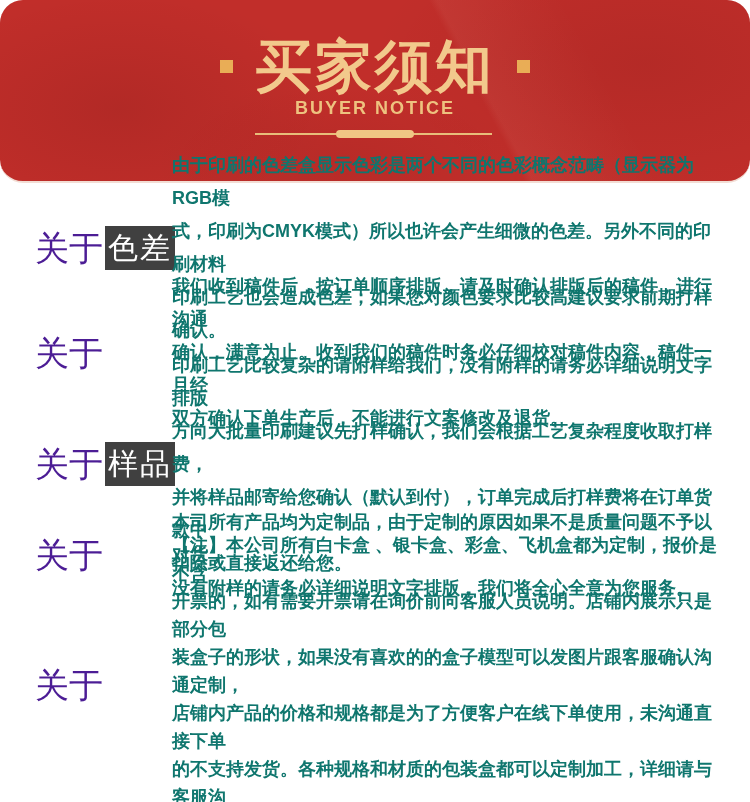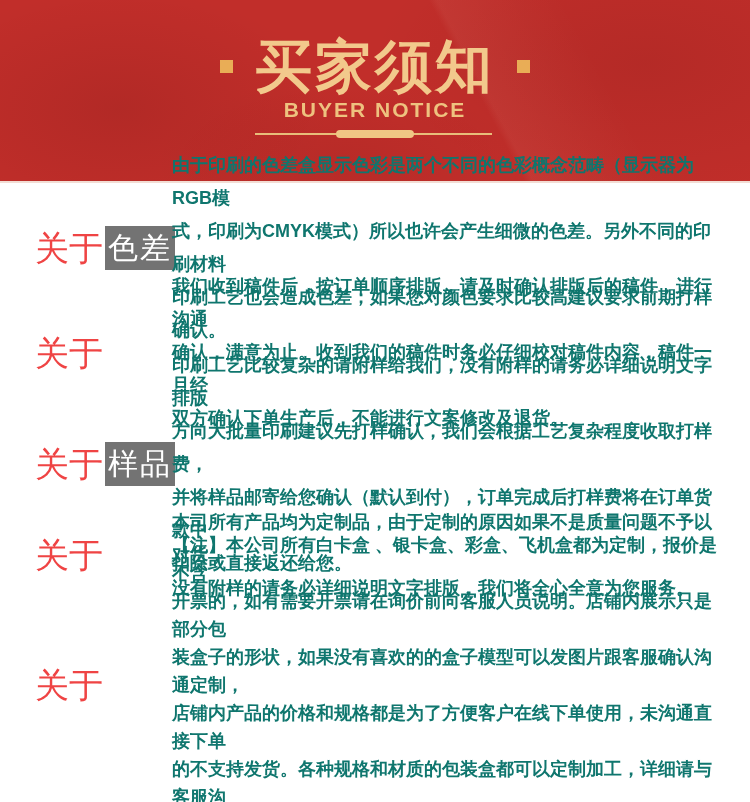--- a/index.html
+++ b/index.html
@@ -10,20 +10,21 @@
     overflow:hidden;
     font-family:"Liberation Sans","DejaVu Sans",sans-serif;
   }
 
   
   .banner{
     position:absolute;top:0;left:0;width:750px;height:181px;
     background:#c12e2a;
     border-bottom:2px solid #f2ddd4;
     overflow:hidden;
+    border-radius:23px;
   }
   .banner-texture{
     position:absolute;inset:0;
     background:
       radial-gradient(ellipse 300px 170px at 16% 60%, rgba(70,8,8,0.12), transparent 70%),
       radial-gradient(ellipse 380px 200px at 86% 35%, rgba(70,8,8,0.10), transparent 72%),
       radial-gradient(ellipse 260px 120px at 45% 90%, rgba(70,8,8,0.08), transparent 70%),
       linear-gradient(62deg, transparent 62%, rgba(255,225,205,0.06) 63%, transparent 78%);
   }
   .title-row{
@@ -32,21 +33,21 @@
   }
   .title-dot{
     width:13px;height:13px;background:#e9ad56;flex:0 0 13px;
   }
   .banner-title{
     font-size:57px;line-height:72px;font-weight:800;
     color:#f2c98c;letter-spacing:3px;white-space:nowrap;
   }
   .banner-subtitle{
     position:absolute;top:98px;left:0;width:750px;
-    text-align:center;font-size:21px;font-weight:700;
+    text-align:center;font-size:18px;font-weight:700;
     letter-spacing:2px;color:#eec27f;
   }
   .divider{
     position:absolute;top:127px;left:255px;width:237px;height:14px;
   }
   .divider-line{
     position:absolute;top:6px;left:0;width:237px;height:2px;background:#e8bd7a;
   }
   .divider-pill{
     position:absolute;top:3px;left:81px;width:78px;height:8px;
@@ -56,24 +57,24 @@
   
   .section{
     position:absolute;left:35px;right:28px;
     display:flex;align-items:center;
   }
   .sec-label{
     flex:0 0 137px;width:137px;
     display:flex;align-items:center;white-space:nowrap;
   }
   .sec-prefix{
-    font-size:34px;color:#ef4444;letter-spacing:0px;line-height:1;
+    font-size:34px;color:#4c1d95;letter-spacing:0px;line-height:1;
   }
   .sec-keyword{
-    margin-left:2px;background:#737373;color:#ffffff;
+    margin-left:2px;background:#404040;color:#ffffff;
     font-size:30px;line-height:1;padding:7px 3px;letter-spacing:2px;
   }
   .sec-text{
     flex:1;font-size:18px;line-height:33px;color:#0f766e;
     font-weight:700;white-space:pre-line;
   }
   #section-1{top:196px;height:104px;}
   #section-2{top:303px;height:99px;}
   #section-3{top:398px;height:132px;}
   #section-4{top:519px;height:72px;}

